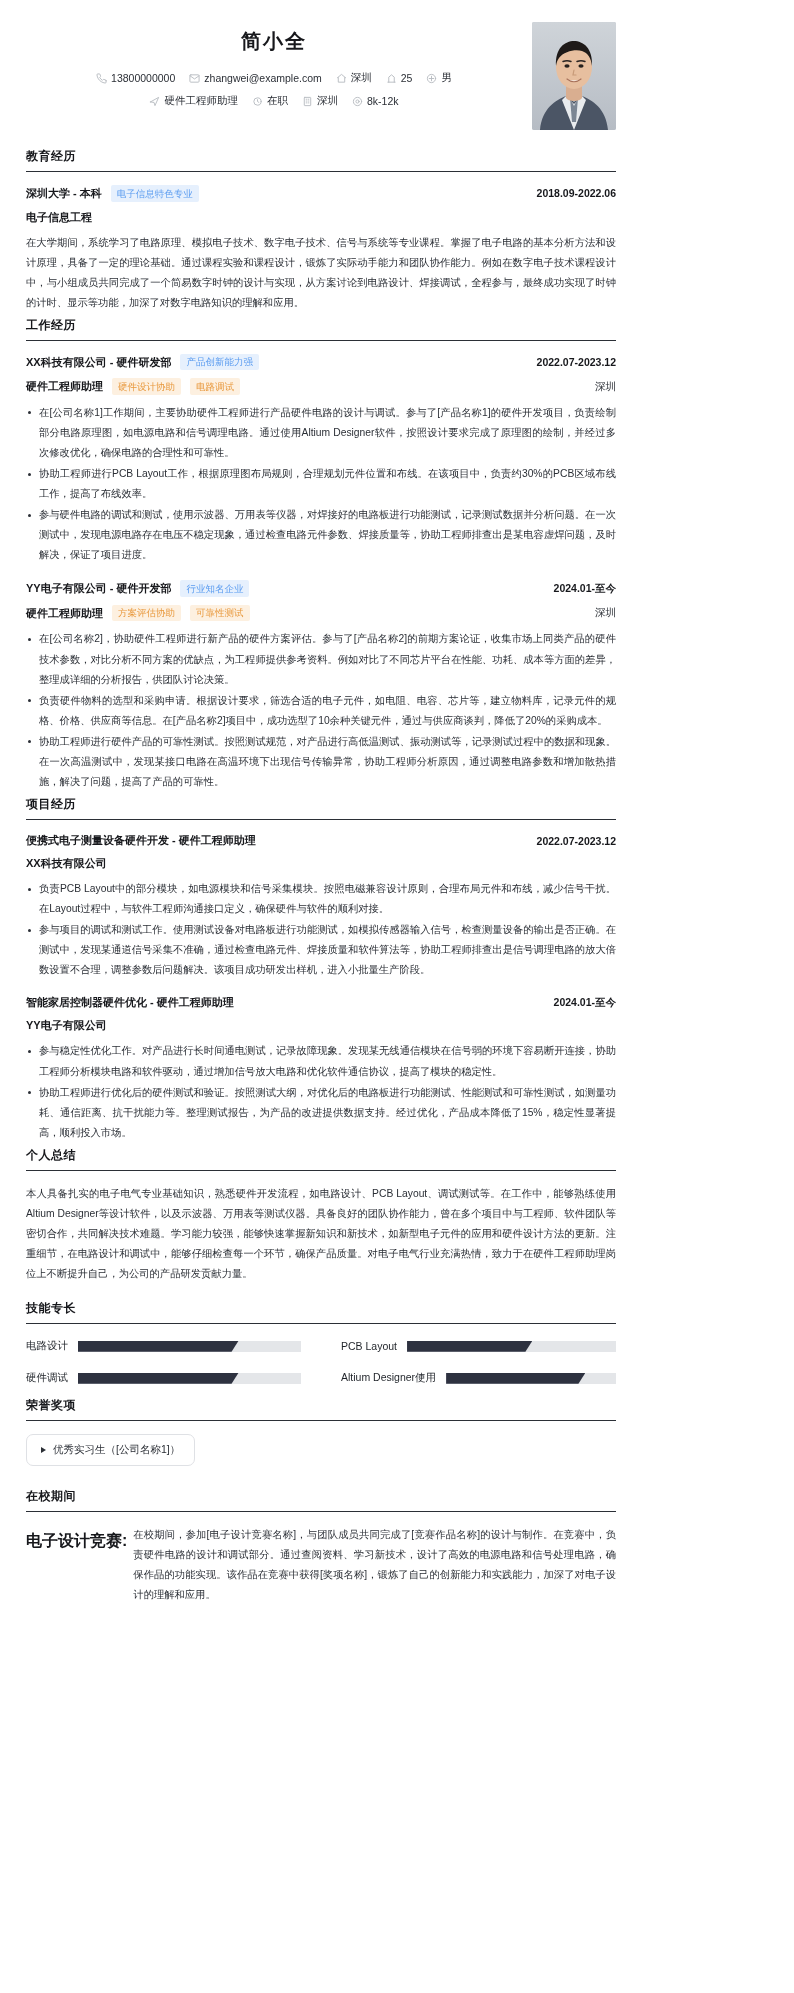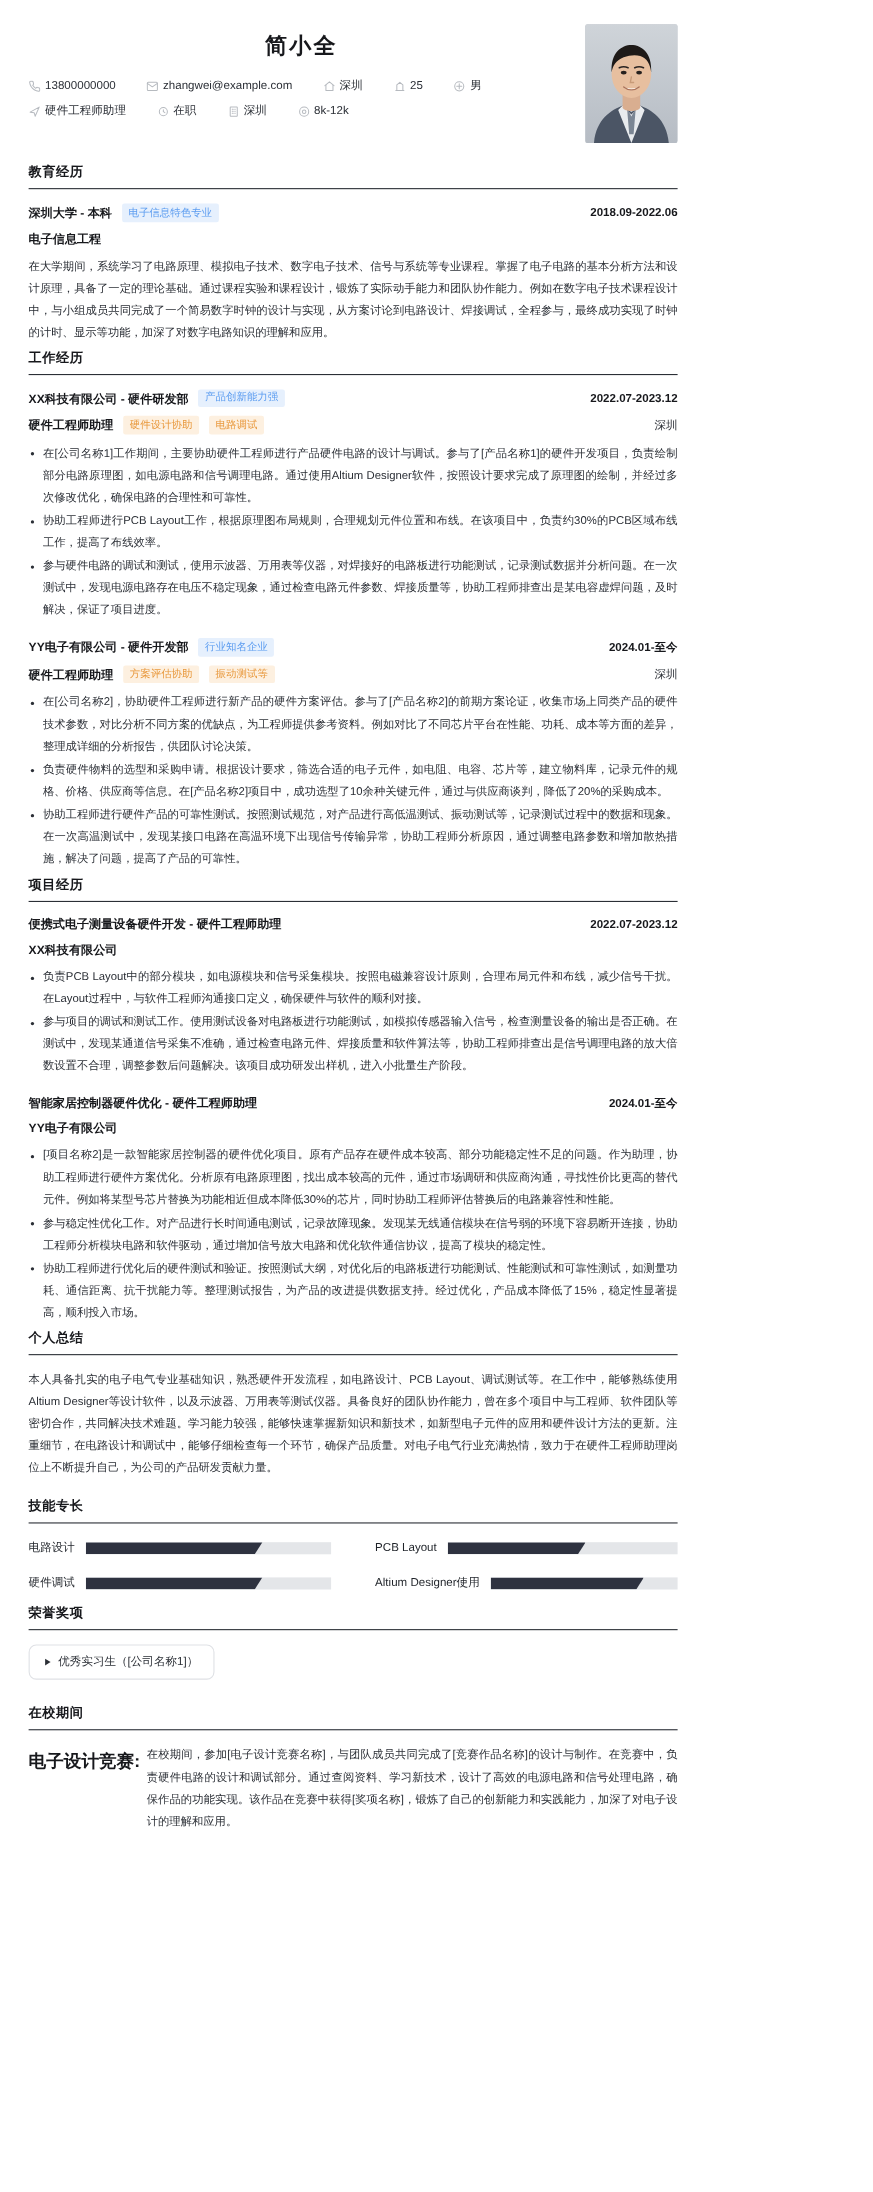--- a/index.html
+++ b/index.html
@@ -32,23 +32,23 @@
     text-align: center;
     font-size: 20px;
     font-weight: bold;
     letter-spacing: 2px;
     color: #17181c;
     margin-bottom: 16px;
   }
   .meta-row {
     display: flex;
     flex-wrap: wrap;
-    justify-content: flex-start;
+    justify-content: center;
     align-items: center;
-    gap: 4px 28px;
+    gap: 4px 14px;
     font-size: 10.5px;
     color: #2b2f36;
     margin-bottom: 9px;
   }
   .meta-item {
     display: inline-flex;
     align-items: center;
     gap: 4px;
     white-space: nowrap;
   }
@@ -417,21 +417,21 @@
         <div class="row-left">
           <span class="org">YY电子有限公司 - 硬件开发部</span>
           <span class="tag">行业知名企业</span>
         </div>
         <span class="date">2024.01-至今</span>
       </div>
       <div class="row">
         <div class="row-left">
           <span class="org">硬件工程师助理</span>
           <span class="tag amber">方案评估协助</span>
-          <span class="tag amber">振动测试等</span>
+          <span class="tag amber">可靠性测试</span>
         </div>
         <span class="city">深圳</span>
       </div>
       <ul class="bullets">
         <li>在[公司名称2]，协助硬件工程师进行新产品的硬件方案评估。参与了[产品名称2]的前期方案论证，收集市场上同类产品的硬件技术参数，对比分析不同方案的优缺点，为工程师提供参考资料。例如对比了不同芯片平台在性能、功耗、成本等方面的差异，整理成详细的分析报告，供团队讨论决策。</li>
         <li>负责硬件物料的选型和采购申请。根据设计要求，筛选合适的电子元件，如电阻、电容、芯片等，建立物料库，记录元件的规格、价格、供应商等信息。在[产品名称2]项目中，成功选型了10余种关键元件，通过与供应商谈判，降低了20%的采购成本。</li>
         <li>协助工程师进行硬件产品的可靠性测试。按照测试规范，对产品进行高低温测试、振动测试等，记录测试过程中的数据和现象。在一次高温测试中，发现某接口电路在高温环境下出现信号传输异常，协助工程师分析原因，通过调整电路参数和增加散热措施，解决了问题，提高了产品的可靠性。</li>
       </ul>
     </div>
   </div>
@@ -455,21 +455,20 @@
 
     <div class="block">
       <div class="row">
         <div class="row-left">
           <span class="org">智能家居控制器硬件优化 - 硬件工程师助理</span>
         </div>
         <span class="date">2024.01-至今</span>
       </div>
       <div class="subhead">YY电子有限公司</div>
       <ul class="bullets">
-        <li>[项目名称2]是一款智能家居控制器的硬件优化项目。原有产品存在硬件成本较高、部分功能稳定性不足的问题。作为助理，协助工程师进行硬件方案优化。分析原有电路原理图，找出成本较高的元件，通过市场调研和供应商沟通，寻找性价比更高的替代元件。例如将某型号芯片替换为功能相近但成本降低30%的芯片，同时协助工程师评估替换后的电路兼容性和性能。</li>
         <li>参与稳定性优化工作。对产品进行长时间通电测试，记录故障现象。发现某无线通信模块在信号弱的环境下容易断开连接，协助工程师分析模块电路和软件驱动，通过增加信号放大电路和优化软件通信协议，提高了模块的稳定性。</li>
         <li>协助工程师进行优化后的硬件测试和验证。按照测试大纲，对优化后的电路板进行功能测试、性能测试和可靠性测试，如测量功耗、通信距离、抗干扰能力等。整理测试报告，为产品的改进提供数据支持。经过优化，产品成本降低了15%，稳定性显著提高，顺利投入市场。</li>
       </ul>
     </div>
   </div>
 
   <div class="section">
     <div class="sec-title">个人总结</div>
     <div class="para">本人具备扎实的电子电气专业基础知识，熟悉硬件开发流程，如电路设计、PCB Layout、调试测试等。在工作中，能够熟练使用Altium Designer等设计软件，以及示波器、万用表等测试仪器。具备良好的团队协作能力，曾在多个项目中与工程师、软件团队等密切合作，共同解决技术难题。学习能力较强，能够快速掌握新知识和新技术，如新型电子元件的应用和硬件设计方法的更新。注重细节，在电路设计和调试中，能够仔细检查每一个环节，确保产品质量。对电子电气行业充满热情，致力于在硬件工程师助理岗位上不断提升自己，为公司的产品研发贡献力量。</div>
   </div>

